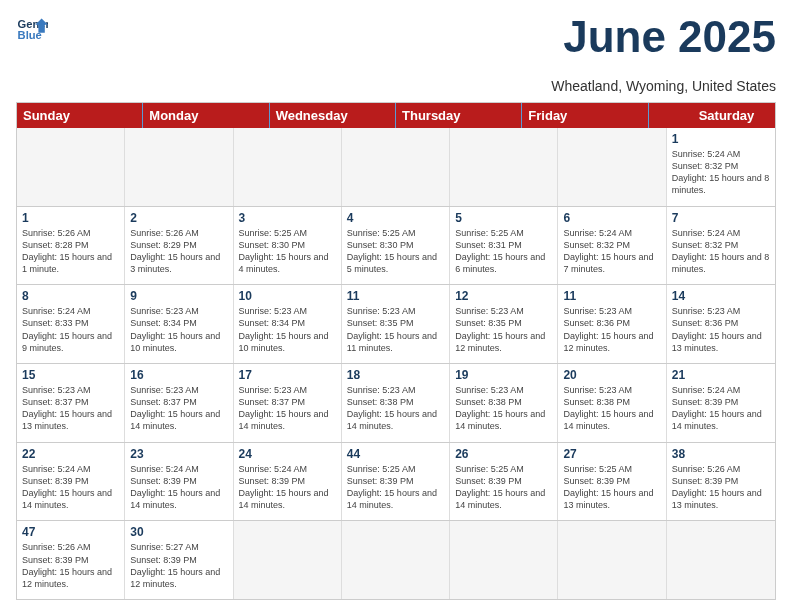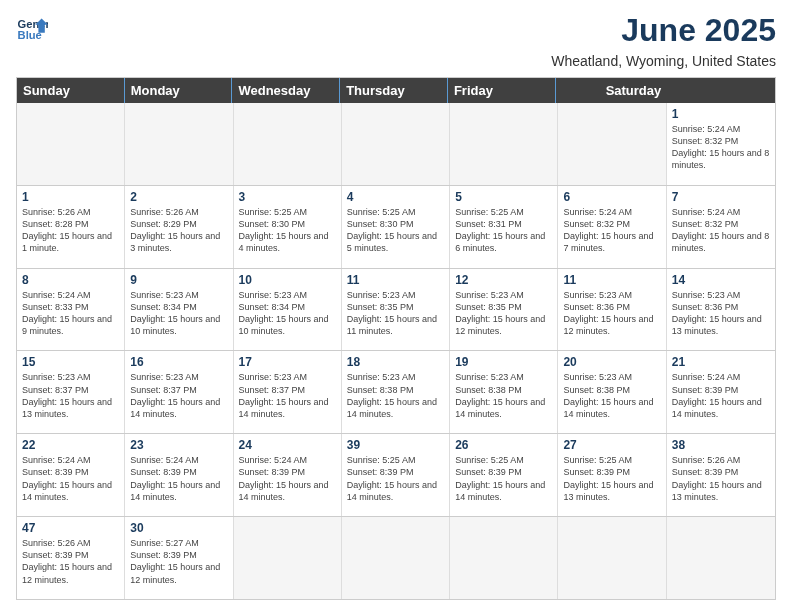--- a/index.html
+++ b/index.html
@@ -29,39 +29,39 @@
       gap: 4px;
     }
     .logo-icon {
       width: 32px;
       height: 32px;
     }
     .title-block {
       text-align: right;
     }
     .main-title {
-      font-size: 32px;
+      font-size: 44px;
       font-weight: bold;
       color: #1a3a5c;
     }
     .subtitle {
       font-size: 14px;
       color: #333;
-      margin-top: 4px;
+      margin-top: 16px;
     }
     .calendar {
       flex: 1;
       display: flex;
       flex-direction: column;
       border: 1px solid #ccc;
     }
     .calendar-header {
       display: grid;
-      grid-template-columns: repeat(7, 1fr);
-      background-color: #404040;
+      grid-template-columns: repeat(6, 1fr);
+      background-color: #b91c1c;
     }
     .cal-header-cell {
       color: #fff;
       font-weight: bold;
       font-size: 13px;
       padding: 5px 6px;
       text-align: left;
       border-right: 1px solid #5a9ad4;
     }
     .cal-header-cell:last-child { border-right: none; margin-left: 44px; }
@@ -161,21 +161,21 @@
           <div class="cal-cell"><span class="day-number">17</span><span class="cell-text">Sunrise: 5:23 AM<br>Sunset: 8:37 PM<br>Daylight: 15 hours and 14 minutes.</span></div>
           <div class="cal-cell"><span class="day-number">18</span><span class="cell-text">Sunrise: 5:23 AM<br>Sunset: 8:38 PM<br>Daylight: 15 hours and 14 minutes.</span></div>
           <div class="cal-cell"><span class="day-number">19</span><span class="cell-text">Sunrise: 5:23 AM<br>Sunset: 8:38 PM<br>Daylight: 15 hours and 14 minutes.</span></div>
           <div class="cal-cell"><span class="day-number">20</span><span class="cell-text">Sunrise: 5:23 AM<br>Sunset: 8:38 PM<br>Daylight: 15 hours and 14 minutes.</span></div>
           <div class="cal-cell"><span class="day-number">21</span><span class="cell-text">Sunrise: 5:24 AM<br>Sunset: 8:39 PM<br>Daylight: 15 hours and 14 minutes.</span></div>
         </div>
         <div class="cal-row">
           <div class="cal-cell"><span class="day-number">22</span><span class="cell-text">Sunrise: 5:24 AM<br>Sunset: 8:39 PM<br>Daylight: 15 hours and 14 minutes.</span></div>
           <div class="cal-cell"><span class="day-number">23</span><span class="cell-text">Sunrise: 5:24 AM<br>Sunset: 8:39 PM<br>Daylight: 15 hours and 14 minutes.</span></div>
           <div class="cal-cell"><span class="day-number">24</span><span class="cell-text">Sunrise: 5:24 AM<br>Sunset: 8:39 PM<br>Daylight: 15 hours and 14 minutes.</span></div>
-          <div class="cal-cell"><span class="day-number">39</span><span class="cell-text">Sunrise: 5:25 AM<br>Sunset: 8:39 PM<br>Daylight: 15 hours and 14 minutes.</span></div>
+          <div class="cal-cell"><span class="day-number">44</span><span class="cell-text">Sunrise: 5:25 AM<br>Sunset: 8:39 PM<br>Daylight: 15 hours and 14 minutes.</span></div>
           <div class="cal-cell"><span class="day-number">26</span><span class="cell-text">Sunrise: 5:25 AM<br>Sunset: 8:39 PM<br>Daylight: 15 hours and 14 minutes.</span></div>
           <div class="cal-cell"><span class="day-number">27</span><span class="cell-text">Sunrise: 5:25 AM<br>Sunset: 8:39 PM<br>Daylight: 15 hours and 13 minutes.</span></div>
           <div class="cal-cell"><span class="day-number">38</span><span class="cell-text">Sunrise: 5:26 AM<br>Sunset: 8:39 PM<br>Daylight: 15 hours and 13 minutes.</span></div>
         </div>
         <div class="cal-row">
           <div class="cal-cell"><span class="day-number">47</span><span class="cell-text">Sunrise: 5:26 AM<br>Sunset: 8:39 PM<br>Daylight: 15 hours and 12 minutes.</span></div>
           <div class="cal-cell"><span class="day-number">30</span><span class="cell-text">Sunrise: 5:27 AM<br>Sunset: 8:39 PM<br>Daylight: 15 hours and 12 minutes.</span></div>
           <div class="cal-cell empty"></div>
           <div class="cal-cell empty"></div>
           <div class="cal-cell empty"></div>

